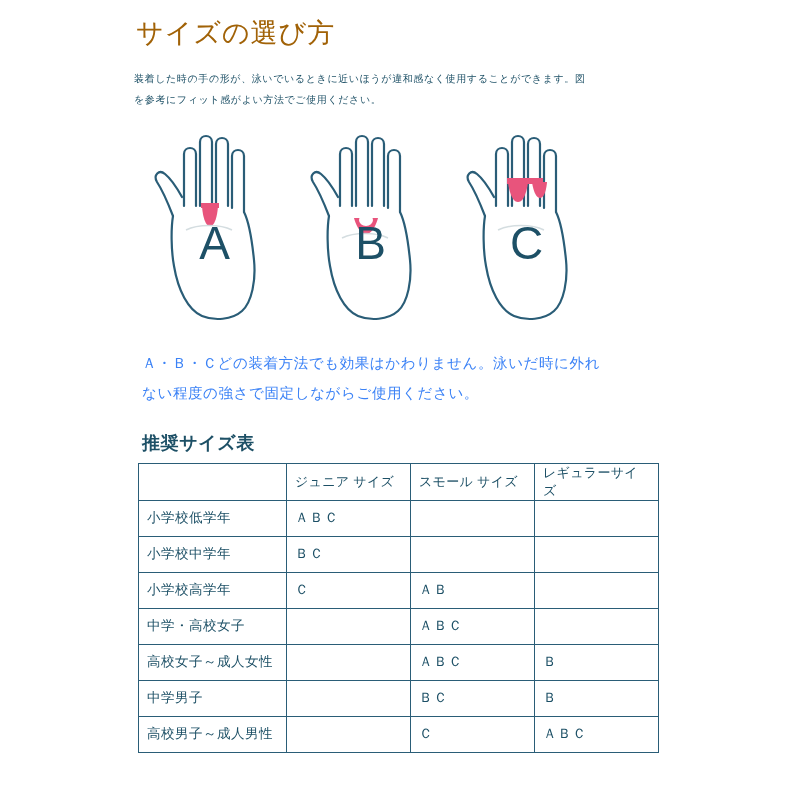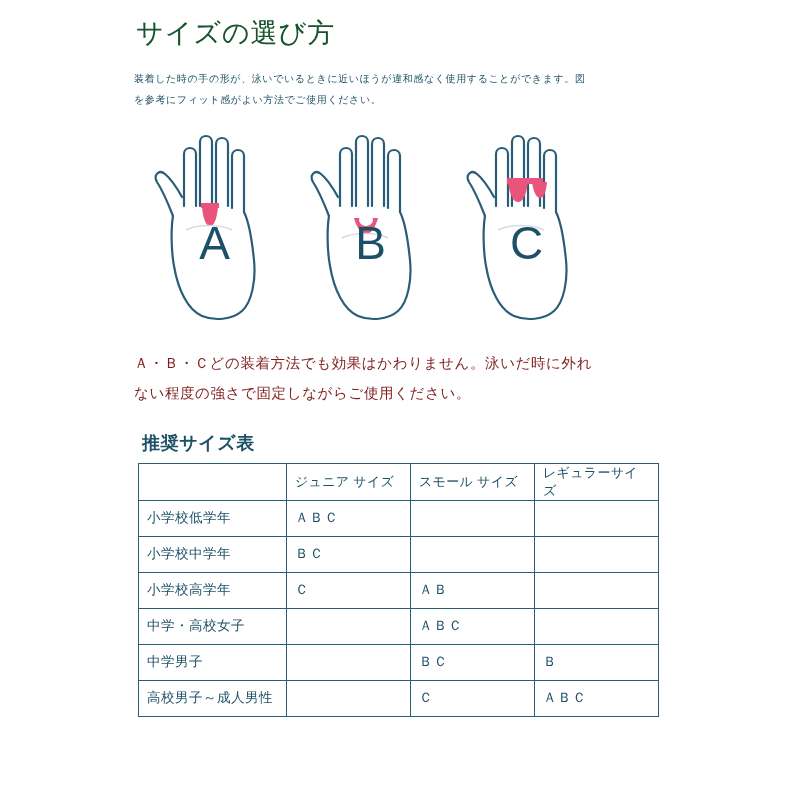--- a/index.html
+++ b/index.html
@@ -24,21 +24,21 @@
   .content {
     position: absolute;
     left: 130px;
     top: 0;
     width: 540px;
   }
   .title {
     font-size: 27px;
     font-weight: 400;
     letter-spacing: 1px;
-    color: #14532d;
+    color: #a16207;
     margin: 16px 0 0 6px;
     line-height: 1.3;
   }
   .intro {
     margin: 18px 0 0 4px;
     font-size: 10px;
     line-height: 2.05;
     letter-spacing: 0.6px;
     color: #1d5066;
     width: 460px;
@@ -61,25 +61,25 @@
     left: 0;
     right: 0;
     top: 96px;
     text-align: center;
     font-size: 46px;
     color: #1d5066;
     font-family: "Liberation Sans", sans-serif;
     letter-spacing: 1px;
   }
   .note {
-    margin: 14px 0 0 4px;
+    margin: 14px 0 0 12px;
     font-size: 14.5px;
     line-height: 2.05;
     letter-spacing: 0.6px;
-    color: #7f1d1d;
+    color: #3b82f6;
     width: 470px;
   }
   .table-heading {
     margin: 22px 0 8px 12px;
     font-size: 18px;
     font-weight: bold;
     color: #1d5066;
     letter-spacing: 0.6px;
   }
   table.size-table {
@@ -228,20 +228,26 @@
           <td class="val">ＡＢ</td>
           <td class="val"></td>
         </tr>
         <tr>
           <td class="rowhdr">中学・高校女子</td>
           <td class="val"></td>
           <td class="val">ＡＢＣ</td>
           <td class="val"></td>
         </tr>
         <tr>
+          <td class="rowhdr">高校女子～成人女性</td>
+          <td class="val"></td>
+          <td class="val">ＡＢＣ</td>
+          <td class="val">Ｂ</td>
+        </tr>
+        <tr>
           <td class="rowhdr">中学男子</td>
           <td class="val"></td>
           <td class="val">ＢＣ</td>
           <td class="val">Ｂ</td>
         </tr>
         <tr>
           <td class="rowhdr">高校男子～成人男性</td>
           <td class="val"></td>
           <td class="val">Ｃ</td>
           <td class="val">ＡＢＣ</td>

